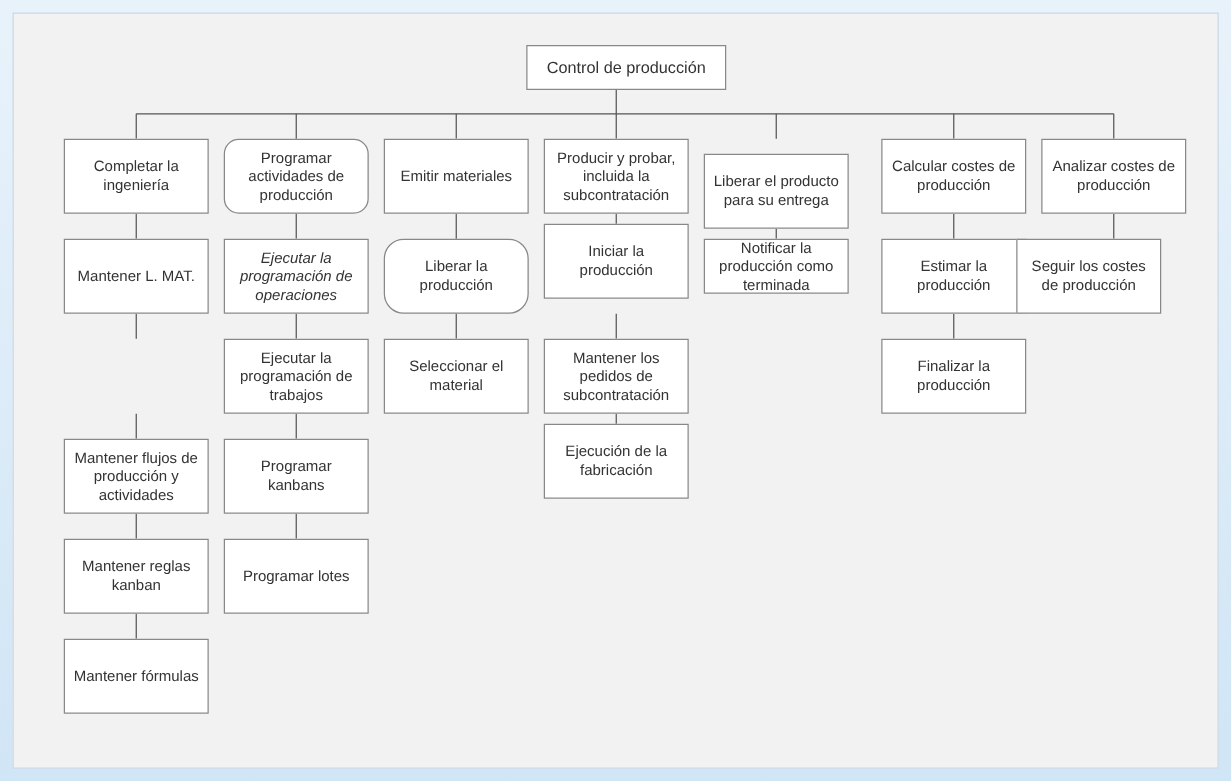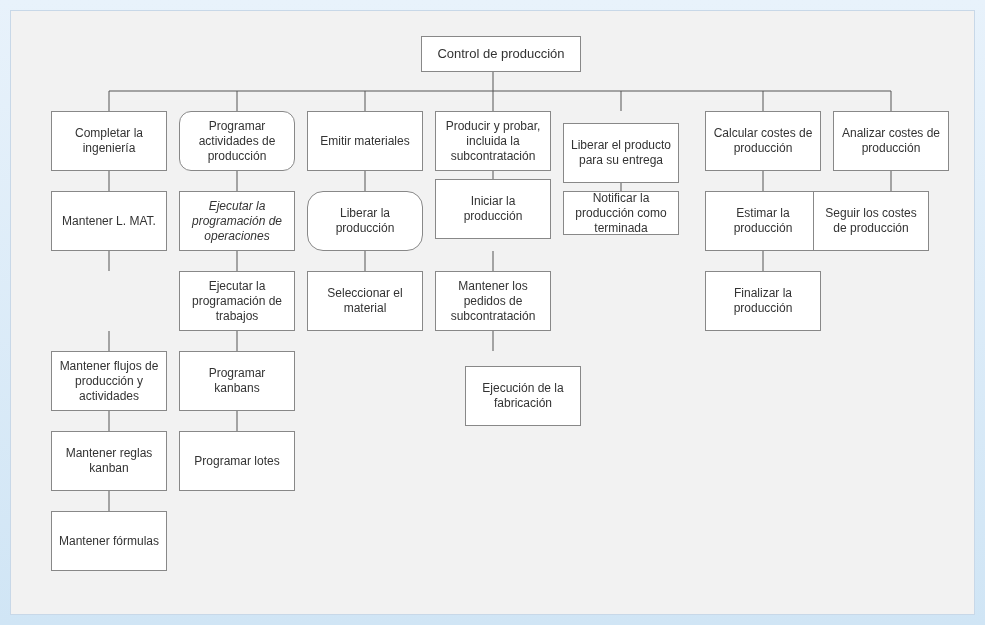--- a/index.html
+++ b/index.html
@@ -145,21 +145,21 @@
 
     <div class="node" style="left:424px; top:100px; width:116px; height:60px;">
       <span>Producir y probar, incluida la subcontratación</span>
     </div>
     <div class="node" style="left:424px; top:168px; width:116px; height:60px;">
       <span>Iniciar la producción</span>
     </div>
     <div class="node" style="left:424px; top:260px; width:116px; height:60px;">
       <span>Mantener los pedidos de subcontratación</span>
     </div>
-    <div class="node" style="left:424px; top:355px; width:116px; height:60px;margin-left:30px;">
+    <div class="node" style="left:424px; top:328px; width:116px; height:60px;">
       <span>Ejecución de la fabricación</span>
     </div>
 
     <div class="node" style="left:552px; top:112px; width:116px; height:60px;">
       <span>Liberar el producto para su entrega</span>
     </div>
     <div class="node" style="left:552px; top:180px; width:116px; height:44px;">
       <span>Notificar la producción como terminada</span>
     </div>
 

